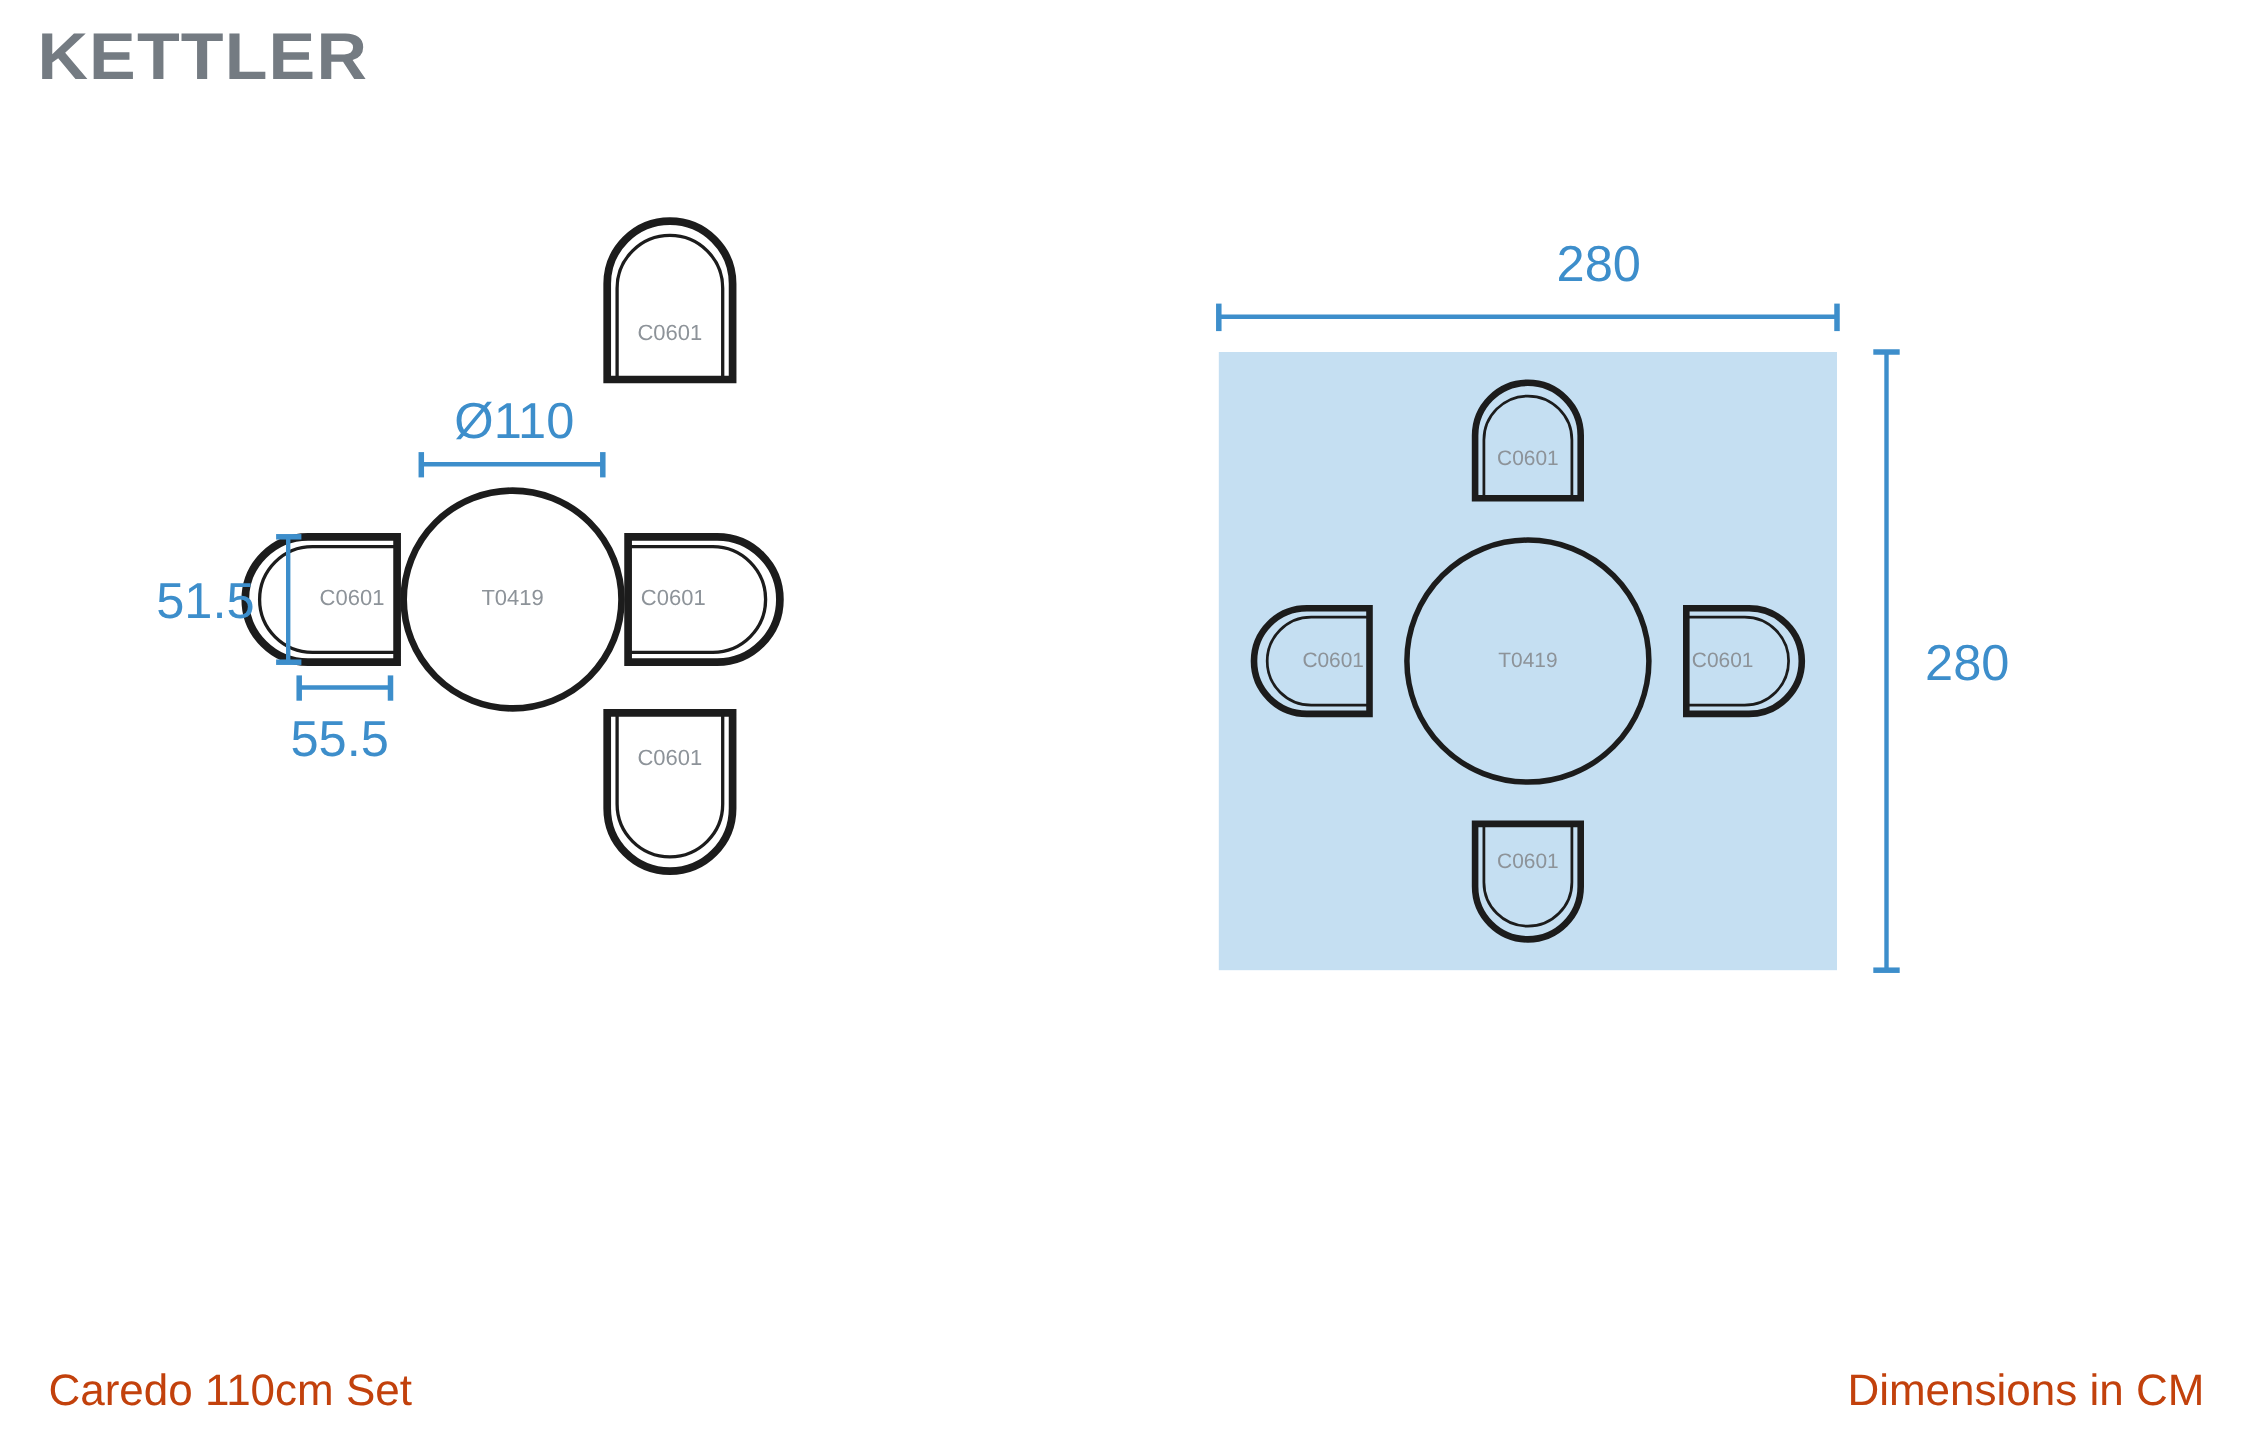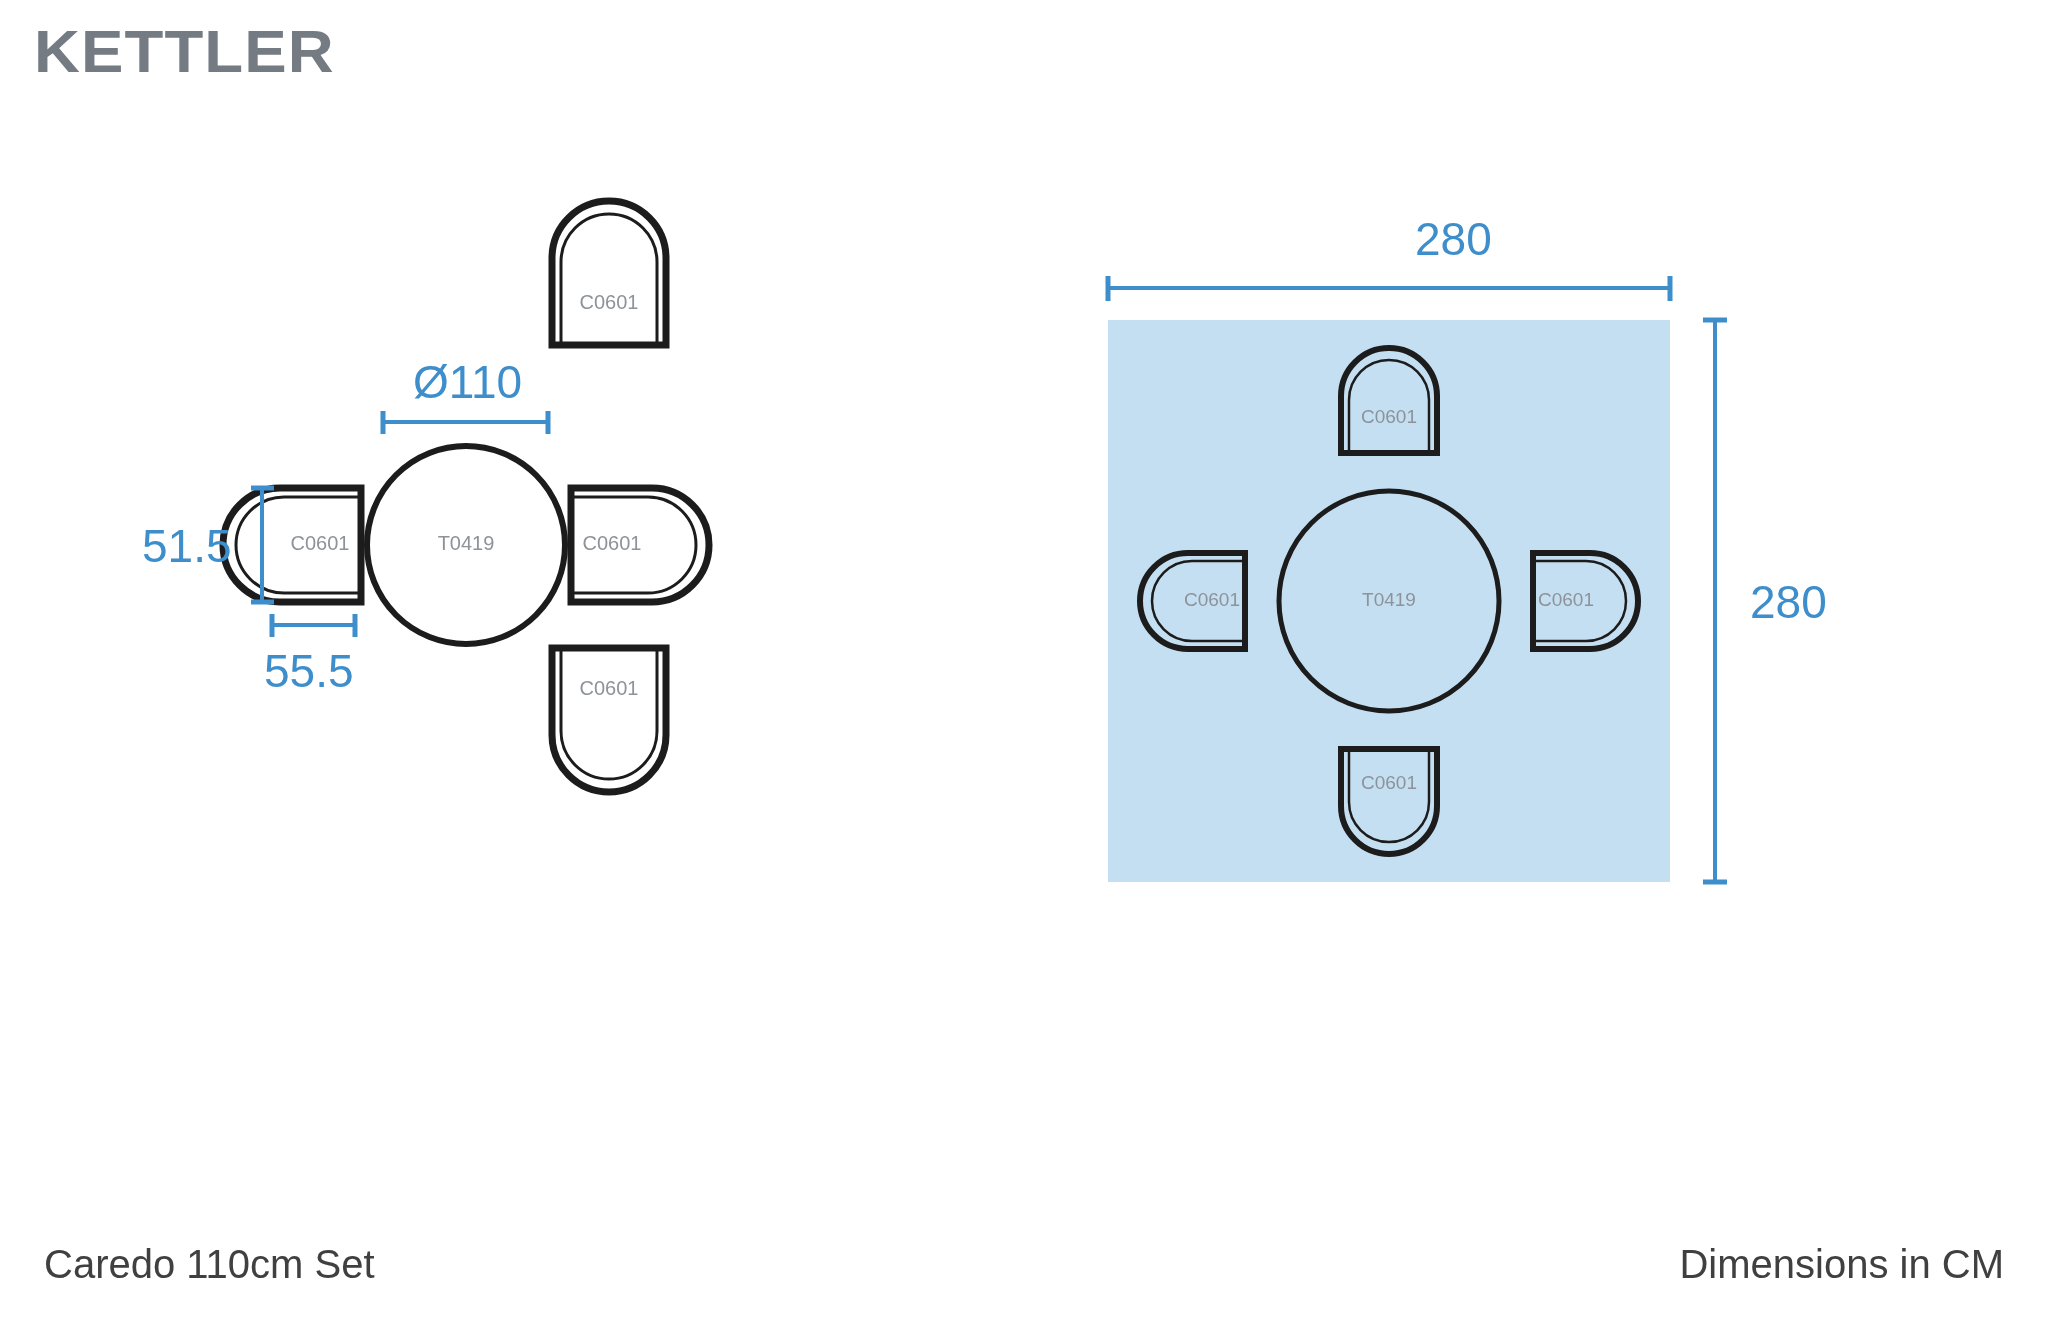--- a/index.html
+++ b/index.html
@@ -29,21 +29,21 @@
     transform-origin: left top;
     line-height: 1;
     user-select: none;
   }
 
   
   .footer-caption {
     position: absolute;
     bottom: 30px;
     font-size: 40px;
-    color: #404040;
+    color: #c2410c;
     font-weight: 400;
     white-space: nowrap;
   }
   .footer-caption.left  { left: 44px; }
   .footer-caption.right { right: 44px; }
 
   
   .diagram {
     position: absolute;
   }

